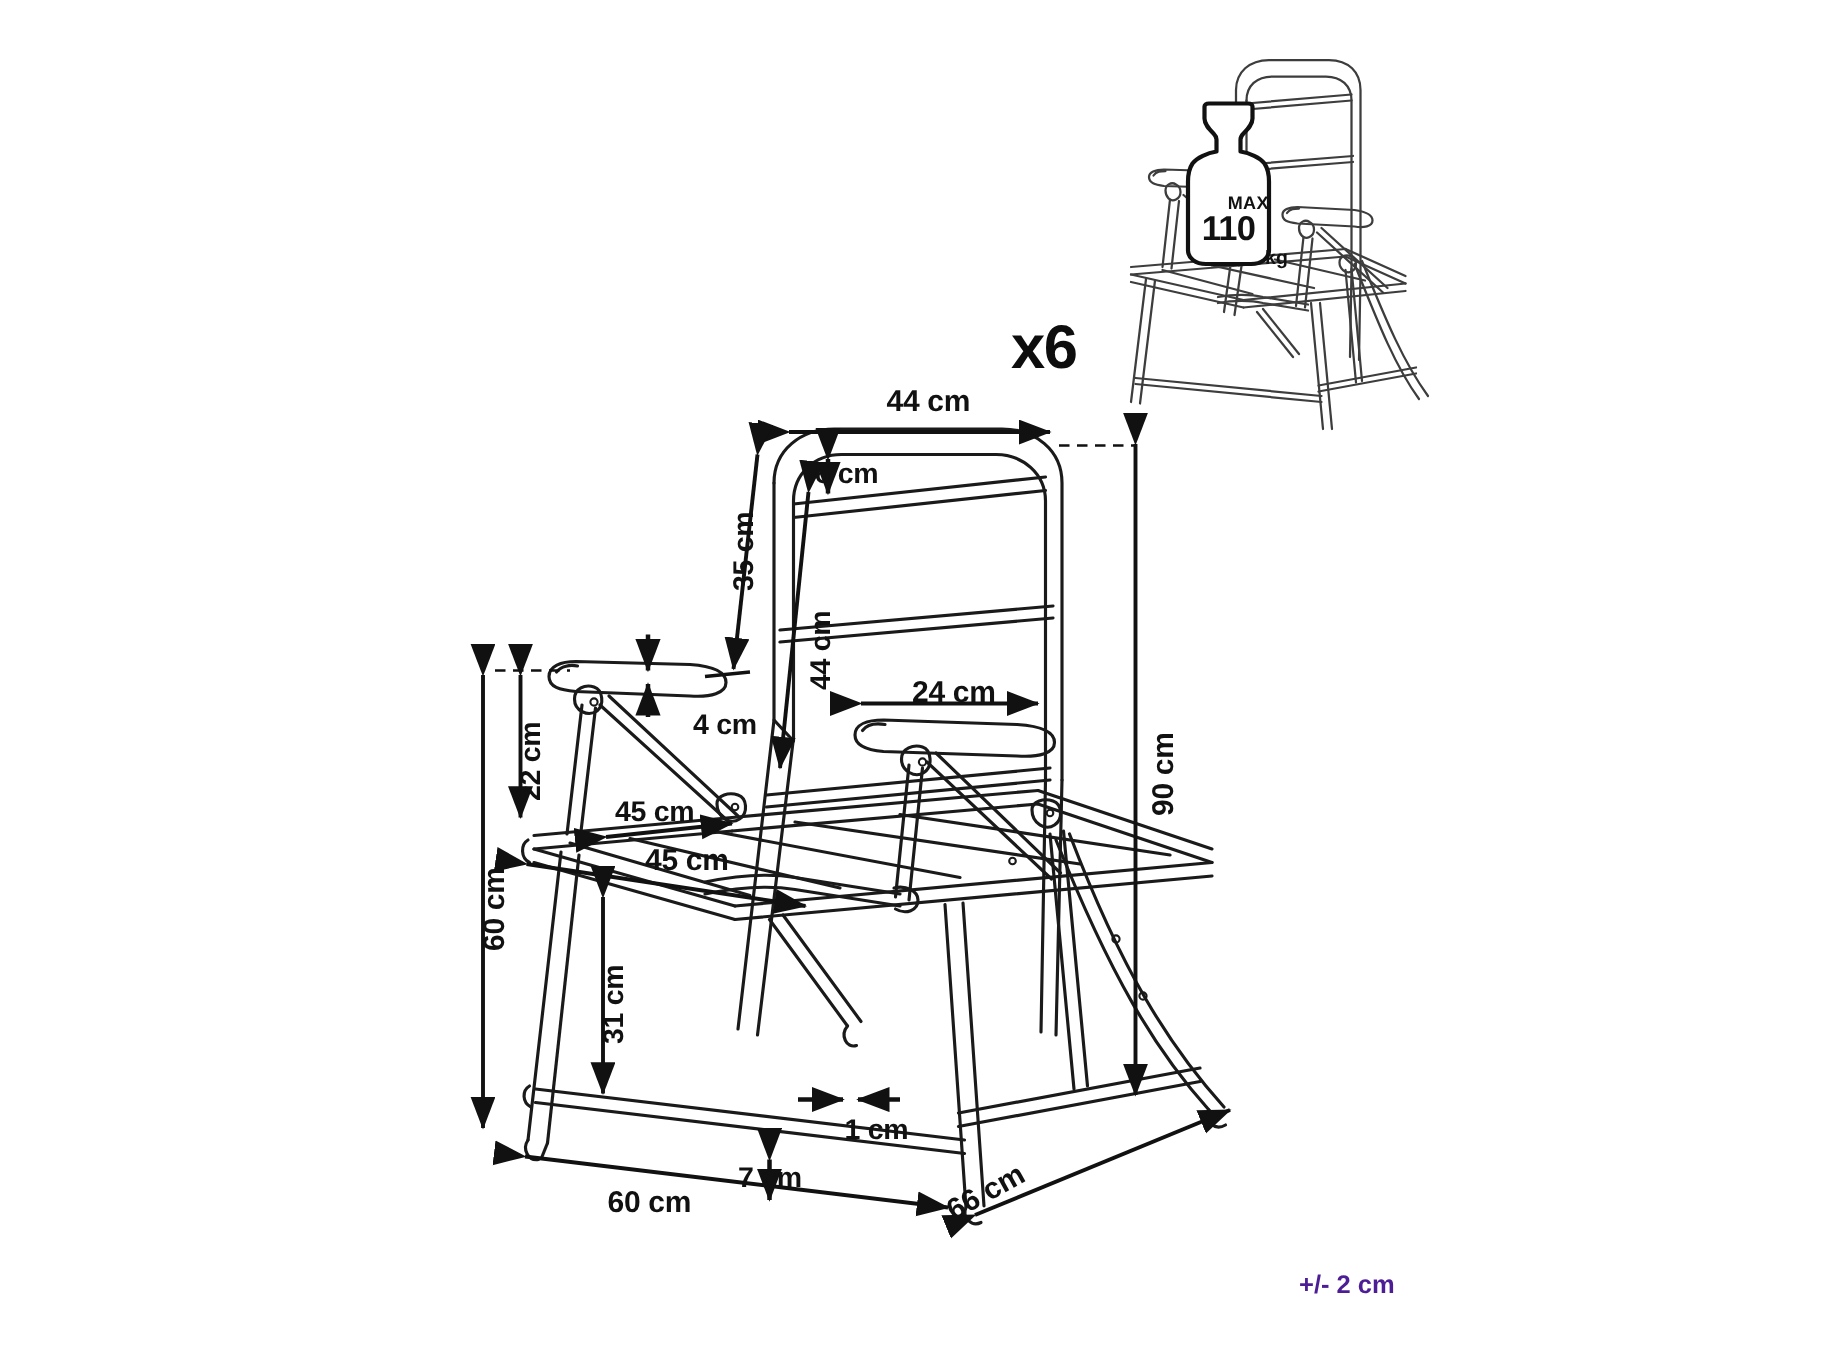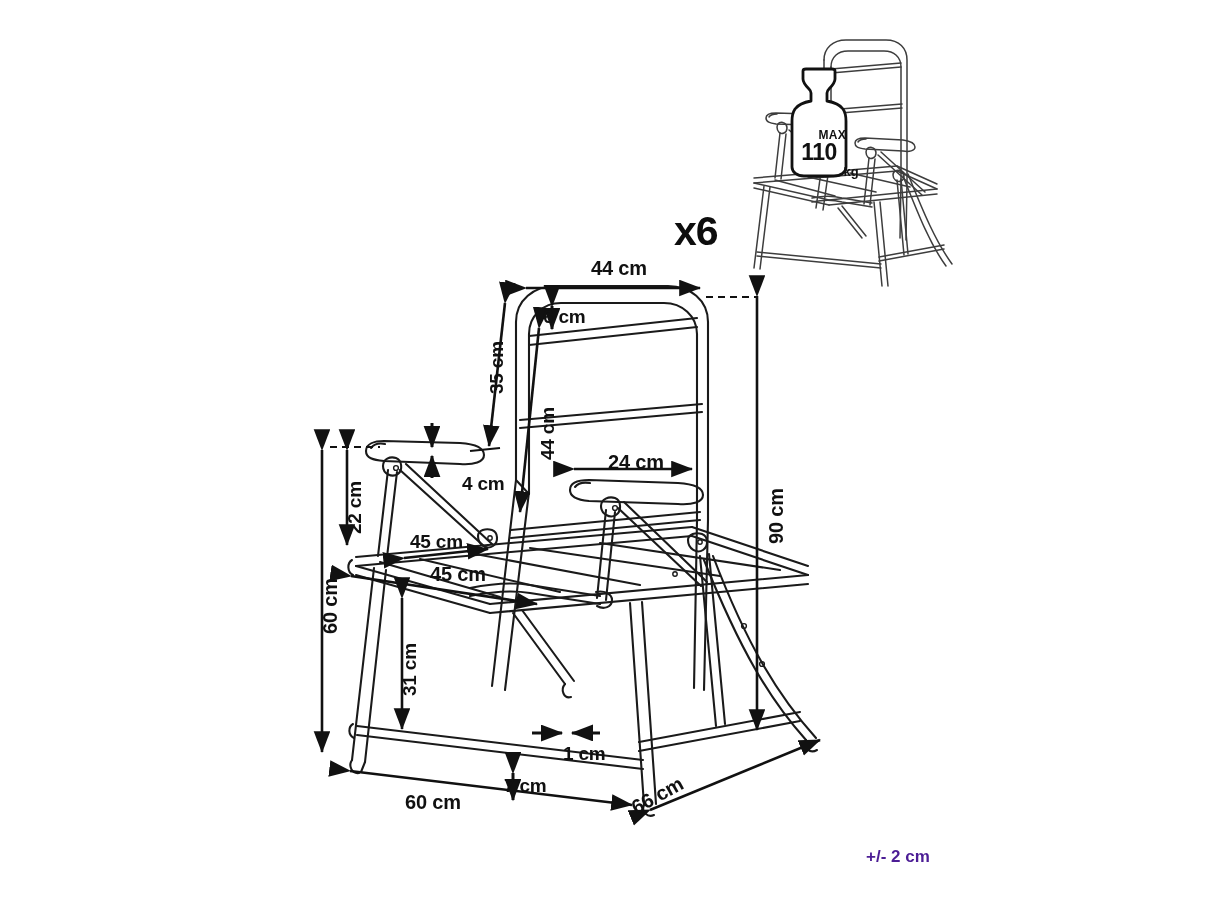--- a/index.html
+++ b/index.html
@@ -285,21 +285,21 @@
   <div class="dim s20 rot90" style="left:320px; top:634px;">60 cm</div>
 
   <div class="dim s19 rot90" style="left:400px; top:696px;">31 cm</div>
 
   <div class="dim s20 rot90" style="left:766px; top:544px;">90 cm</div>
 
   <div class="dim s19" style="left:563px; top:744px;">1 cm</div>
 
   <div class="dim s20" style="left:405px; top:792px;">60 cm</div>
 
-  <div class="dim s19" style="left:492px; top:776px;margin-left:12px;">7 cm</div>
+  <div class="dim s19" style="left:492px; top:776px;">7 cm</div>
 
   <div class="dim s20 rot-diag" style="left:628px; top:800px;">66 cm</div>
 
   <div class="qty" style="left:674px; top:208px;">x6</div>
 
   <div class="tolerance" style="left:866px; top:847px;">+/- 2 cm</div>
 
   <svg id="thumbdraw" viewBox="0 0 1214 910">
     <g fill="none" stroke="#3d3d3d" stroke-width="1.5" stroke-linecap="round" stroke-linejoin="round">
 

